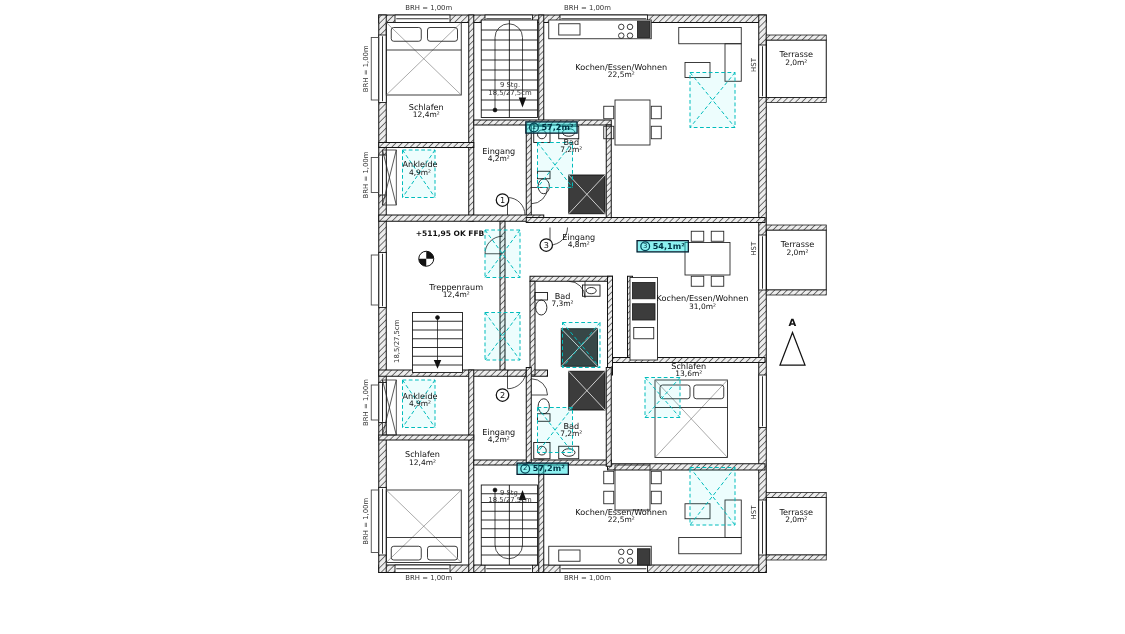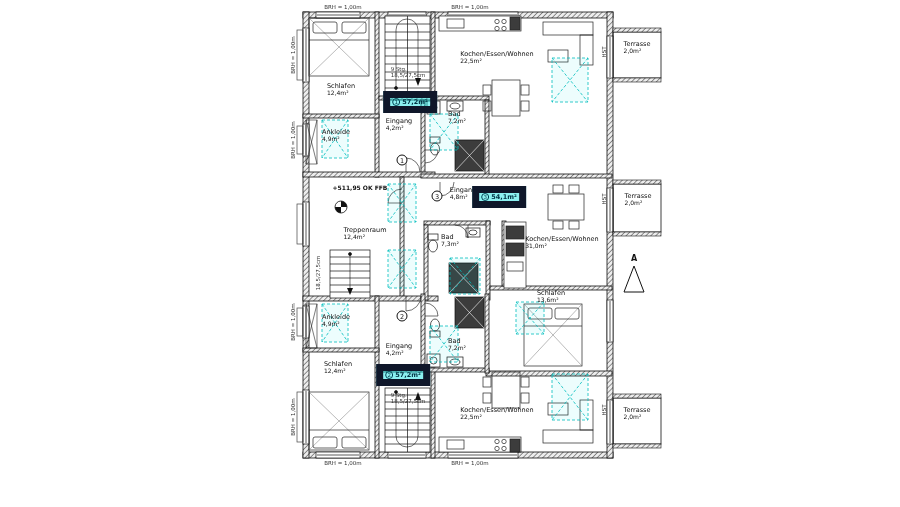--- a/index.html
+++ b/index.html
@@ -1,29 +1,29 @@
 <!DOCTYPE html>
 <html><head>
 <meta charset="utf-8">
 <style>
   * { margin:0; padding:0; box-sizing:border-box; }
   html,body { width:900px; height:507px; background:#fff; overflow:hidden;
               font-family:"DejaVu Sans", sans-serif; }
   .canvas { position:absolute; left:0; top:0; width:900px; height:507px; }
   svg { position:absolute; left:0; top:0; }
-  .lbl { position:absolute; transform:translate(-50%,-50%); text-align:left;
+  .lbl { position:absolute; transform:translate(-50%,-50%); text-align:center;
          color:#111; font-size:6.5px; line-height:1.15; white-space:nowrap; }
   .lbl .area { font-size:6px; }
   .tiny { font-size:5.5px; color:#333; }
   .vlbl { position:absolute; transform:translate(-50%,-50%) rotate(-90deg);
           font-size:5.5px; color:#333; white-space:nowrap; }
   .areabox { position:absolute; transform:translate(-50%,-50%); display:flex;
              align-items:center; gap:2px; background:rgba(0,225,225,0.45);
-             border:7px solid #0f172a; padding:0 2px; font-size:6.5px;
-             font-weight:bold; color:#034; white-space:nowrap; }
+             border:1px solid #0f172a; padding:0 2px; font-size:6.5px;
+             font-weight:bold; color:#034; white-space:nowrap;margin-left:31px; }
   .areabox .circ { width:8px; height:8px; border:1px solid #045; border-radius:50%;
                    display:flex; align-items:center; justify-content:center;
                    font-size:5.5px; font-weight:normal; }
   .circnum { position:absolute; transform:translate(-50%,-50%); width:11px; height:11px;
              border:1px solid #111; border-radius:50%; background:#fff;
              display:flex; align-items:center; justify-content:center; font-size:6.5px; color:#111; }
   .seclbl { position:absolute; transform:translate(-50%,-50%); font-size:8px;
             font-weight:bold; color:#111; }
 </style>
 </head>

